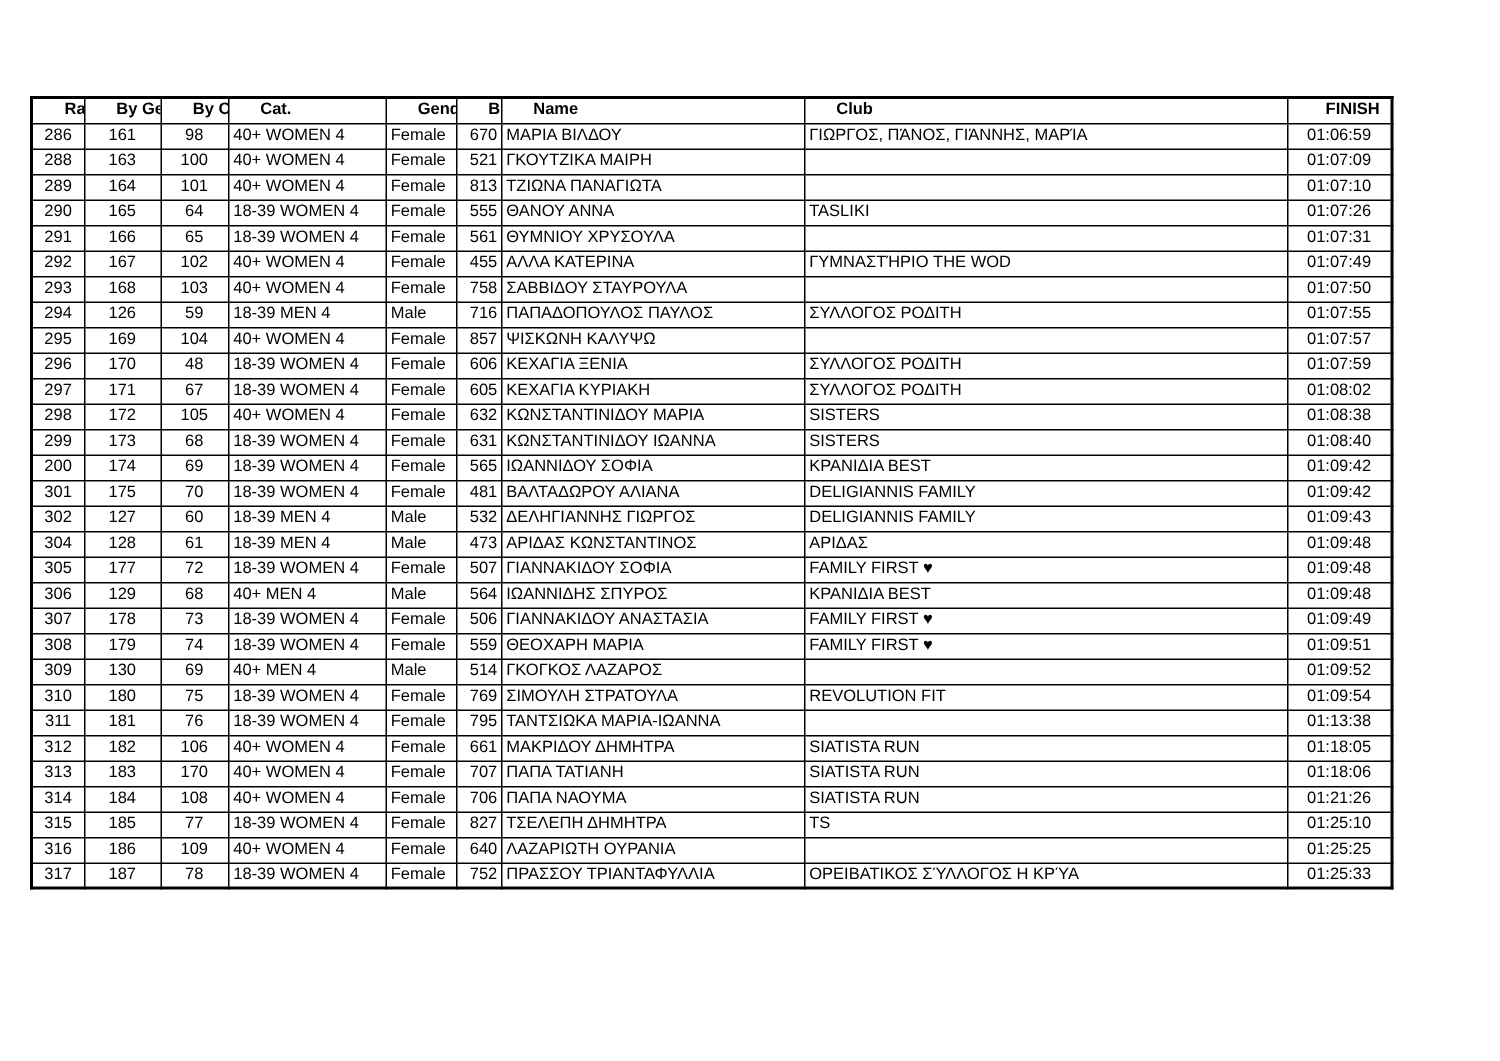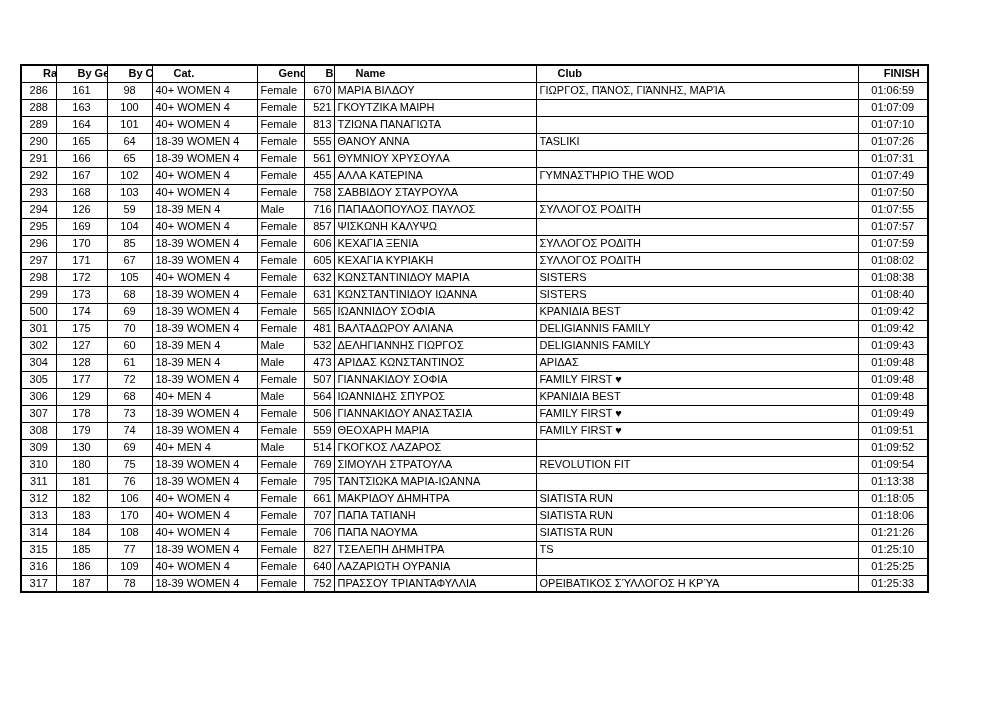--- a/index.html
+++ b/index.html
@@ -189,21 +189,21 @@
             <td>40+ WOMEN 4</td>
             <td>Female</td>
             <td>857</td>
             <td>ΨΙΣΚΩΝΗ ΚΑΛΥΨΩ</td>
             <td></td>
             <td>01:07:57</td>
           </tr>
           <tr>
             <td>296</td>
             <td>170</td>
-            <td>85</td>
+            <td>48</td>
             <td>18-39 WOMEN 4</td>
             <td>Female</td>
             <td>606</td>
             <td>ΚΕΧΑΓΙΑ ΞΕΝΙΑ</td>
             <td>ΣΥΛΛΟΓΟΣ ΡΟΔΙΤΗ</td>
             <td>01:07:59</td>
           </tr>
           <tr>
             <td>297</td>
             <td>171</td>
@@ -231,21 +231,21 @@
             <td>173</td>
             <td>68</td>
             <td>18-39 WOMEN 4</td>
             <td>Female</td>
             <td>631</td>
             <td>ΚΩΝΣΤΑΝΤΙΝΙΔΟΥ ΙΩΑΝΝΑ</td>
             <td>SISTERS</td>
             <td>01:08:40</td>
           </tr>
           <tr>
-            <td>500</td>
+            <td>200</td>
             <td>174</td>
             <td>69</td>
             <td>18-39 WOMEN 4</td>
             <td>Female</td>
             <td>565</td>
             <td>ΙΩΑΝΝΙΔΟΥ ΣΟΦΙΑ</td>
             <td>ΚΡΑΝΙΔΙΑ  BEST</td>
             <td>01:09:42</td>
           </tr>
           <tr>

